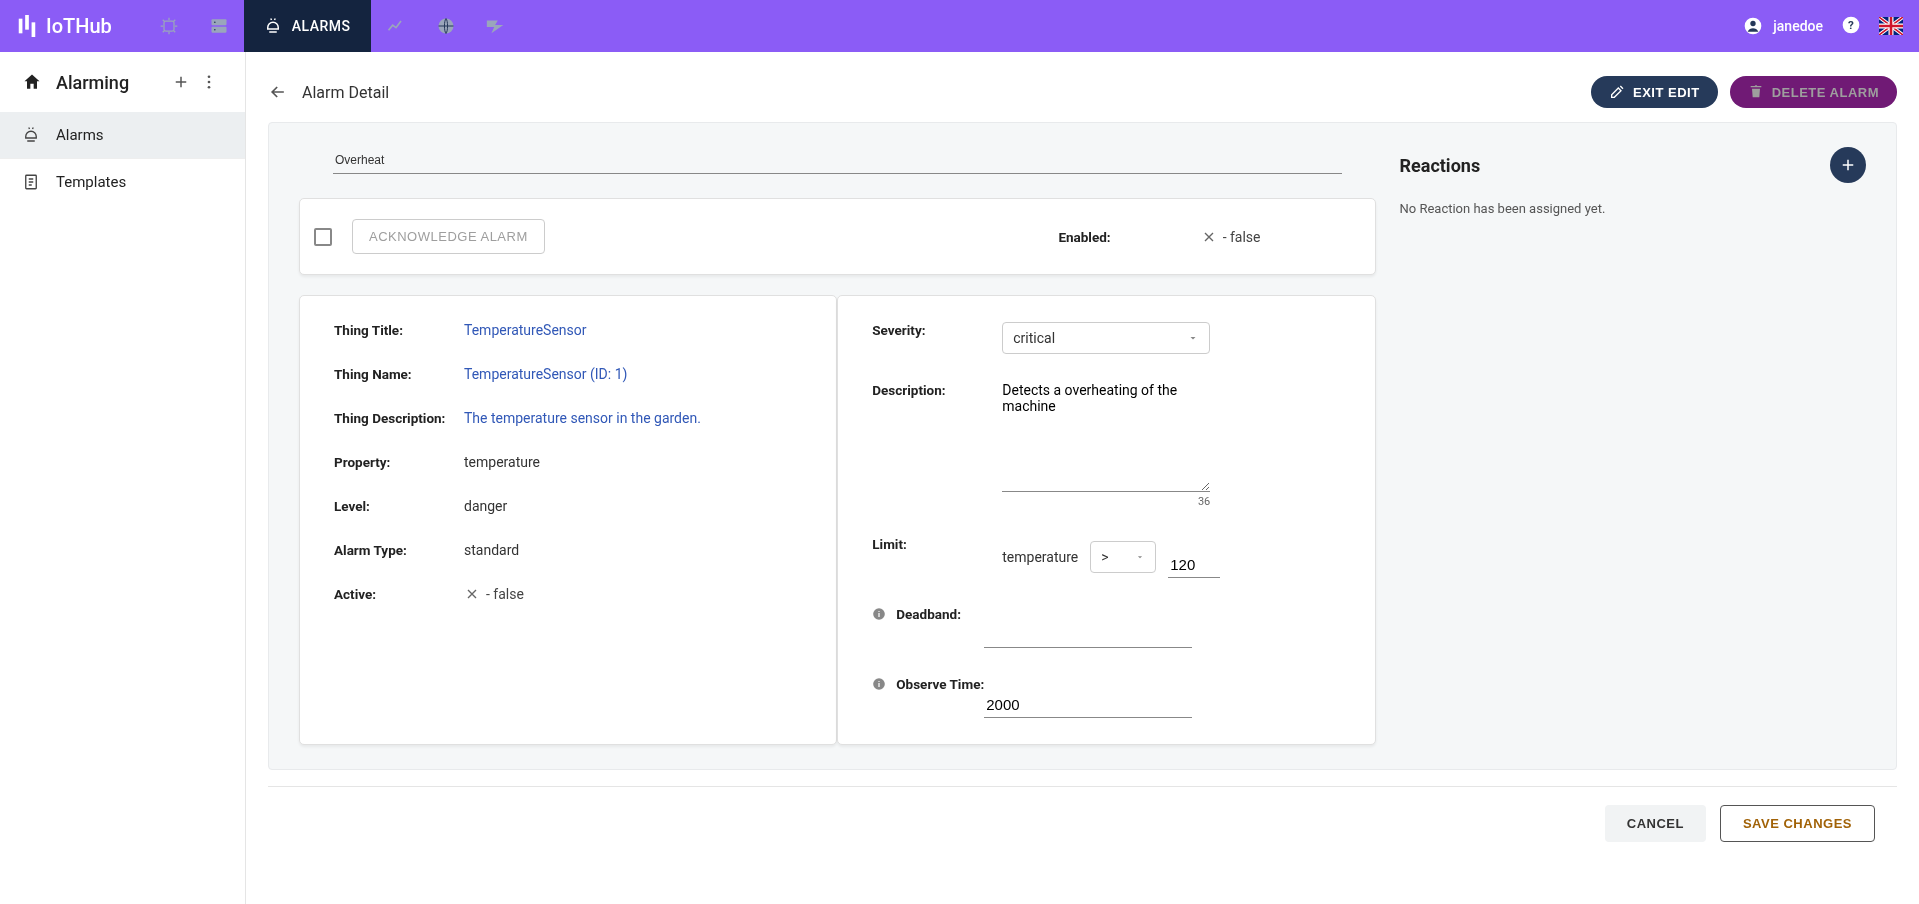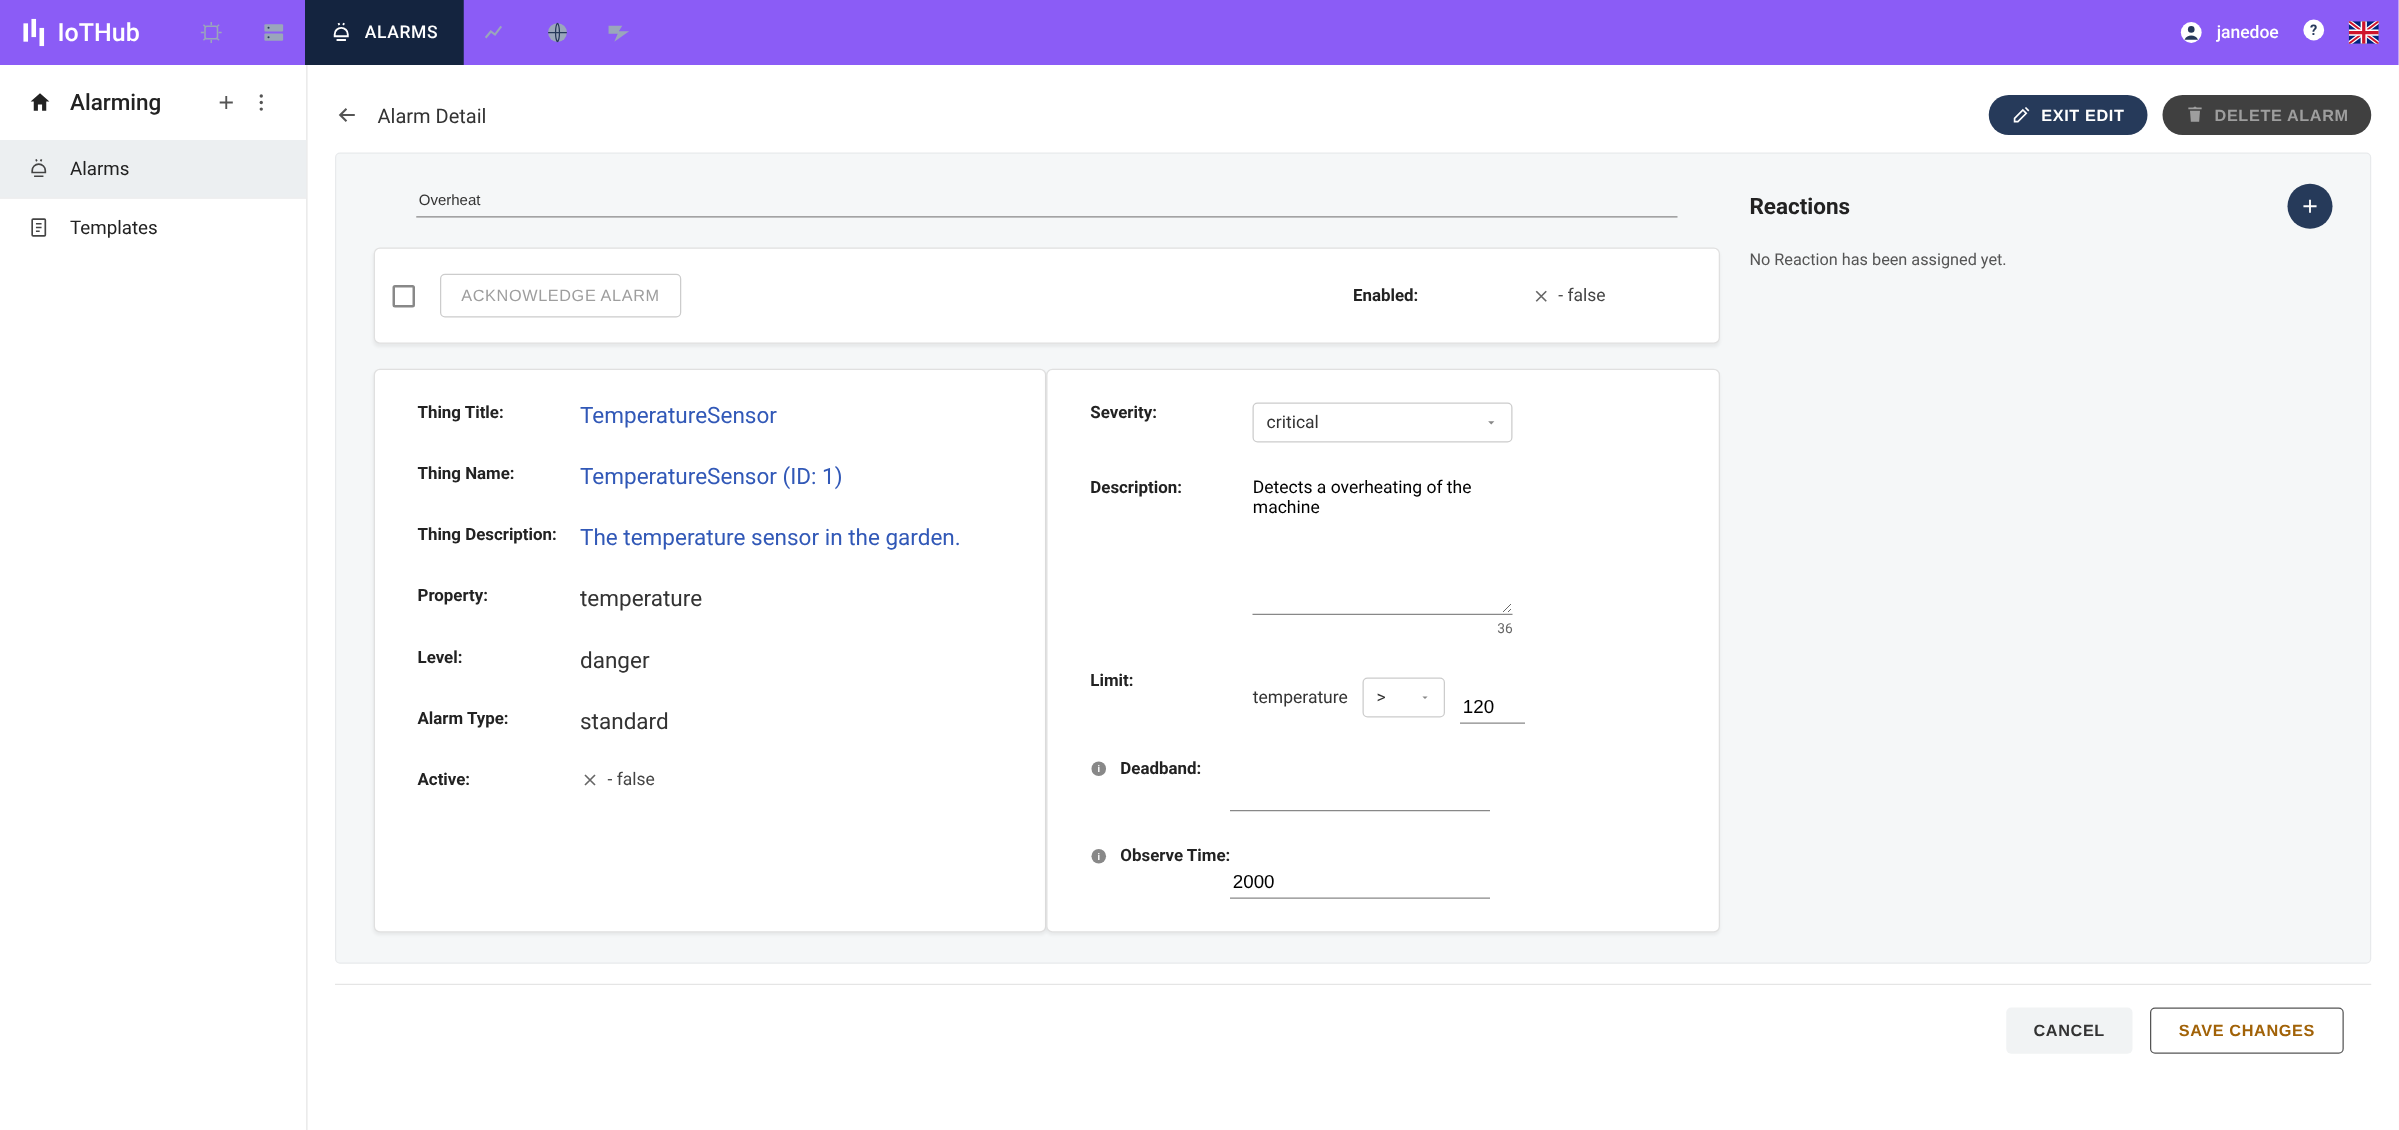--- a/index.html
+++ b/index.html
@@ -36,46 +36,46 @@
 
 .content-inner { padding: 0 22px; }
 .page-header { display: flex; align-items: center; padding: 10px 0 14px 0; }
 .page-header .back { cursor: pointer; margin-right: 14px; color: #555; display: flex; }
 .page-header .title { font-size: 16px; color: #333; }
 .page-header .spacer { flex: 1; }
 
 .btn { display: inline-flex; align-items: center; justify-content: center; font-size: 13px; font-weight: 600; letter-spacing: 0.5px; border-radius: 18px; padding: 8px 18px; cursor: pointer; border: none; text-transform: uppercase; }
 .btn svg { margin-right: 8px; }
 .btn-dark { background: #263a5a; color: #fff; }
-.btn-disabled { background: #404040; color: #9e9e9e; cursor: default; }
+.btn-disabled { background: #701a75; color: #9e9e9e; cursor: default; }
 
 
 .detail-panel { background: #f5f7f8; border-radius: 4px; border: 1px solid #e8eaec; padding: 24px 30px; margin-bottom: 16px; }
 .detail-row { display: flex; gap: 24px; }
 .detail-col-left { display: flex; flex-direction: column; gap: 20px; flex: 3; }
 .detail-col-right { flex: 1.3; }
 
 .title-input { display: block; width: 100%; font-size: 12px; color: #333; padding: 6px 2px; border: none; border-bottom: 1px solid #888; background: transparent; outline: none; margin-bottom: 4px; }
 
 .card { background: #fff; border: 1px solid #e0e0e0; border-radius: 5px; box-shadow: 0 2px 3px rgba(0,0,0,0.06); }
 
 .ack-row { display: flex; align-items: center; padding: 20px 14px; }
 .ack-checkbox { width: 18px; height: 18px; border: 2px solid #888; border-radius: 2px; margin-right: 20px; cursor: pointer; }
 .btn-outline { background: #fff; border: 1px solid #ccc; color: #9e9e9e; border-radius: 4px; padding: 9px 16px; font-size: 13px; letter-spacing: 0.5px; font-weight: 500; cursor: default; }
-.enabled-group { margin-left: auto; margin-right: 76px; display: flex; align-items: center; gap: 90px; }
+.enabled-group { margin-left: auto; margin-right: 100px; display: flex; align-items: center; gap: 90px; }
 .lbl { font-weight: 700; font-size: 13.5px; color: #222; }
 .val-false { display: inline-flex; align-items: center; gap: 6px; color: #444; font-size: 14px; }
 .val-false svg { color: #666; }
 
 .two-col { display: flex; }
 .card-pad { padding: 26px 34px; flex: 1; }
 .info-row { display: flex; align-items: flex-start; margin-bottom: 28px; }
 .info-row:last-child { margin-bottom: 0; }
 .info-label { width: 130px; font-weight: 700; font-size: 13.5px; color: #222; flex-shrink: 0; }
-.info-val { font-size: 18px; color: #333; }
+.info-val { font-size: 14px; color: #333; }
 .info-val.link { color: #3158b7; cursor: pointer; }
 
 
 .select-wrap { border: 1px solid #ccc; border-radius: 4px; height: 32px; display: flex; align-items: center; padding: 0 10px; width: 208px; cursor: pointer; justify-content: space-between; }
 .select-wrap .caret { color: #888; }
 .textarea { width: 208px; min-height: 110px; font-size: 14px; border: none; border-bottom: 1px solid #888; background: transparent; outline: none; resize: both; font-family: inherit; }
 .char-count { text-align: right; font-size: 11px; color: #666; width: 208px; }
 .inline-field { display: flex; align-items: center; gap: 12px; }
 .small-select { border: 1px solid #ccc; border-radius: 4px; height: 32px; width: 66px; display: flex; align-items: center; justify-content: space-between; padding: 0 10px; cursor: pointer; }
 .underline-input { border: none; border-bottom: 1px solid #888; background: transparent; outline: none; font-size: 15px; padding: 4px 2px; width: 52px; margin-top: 16px; }

